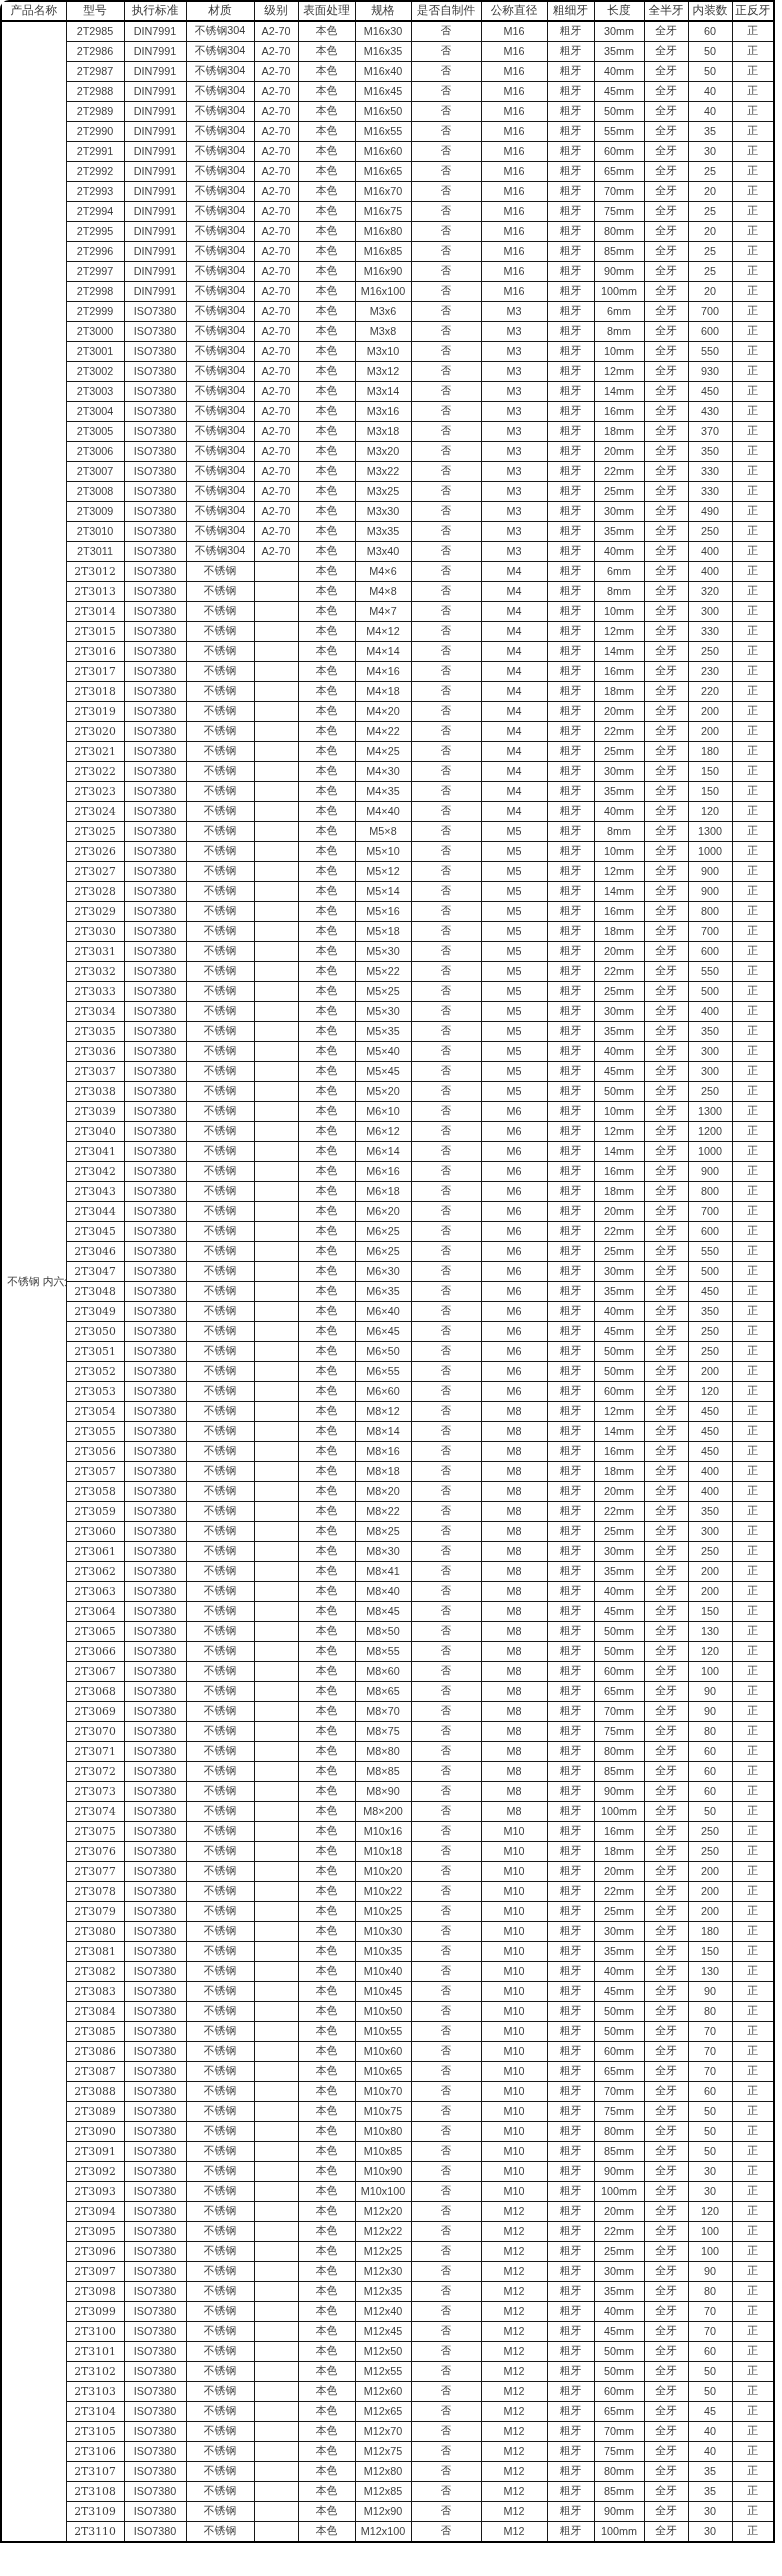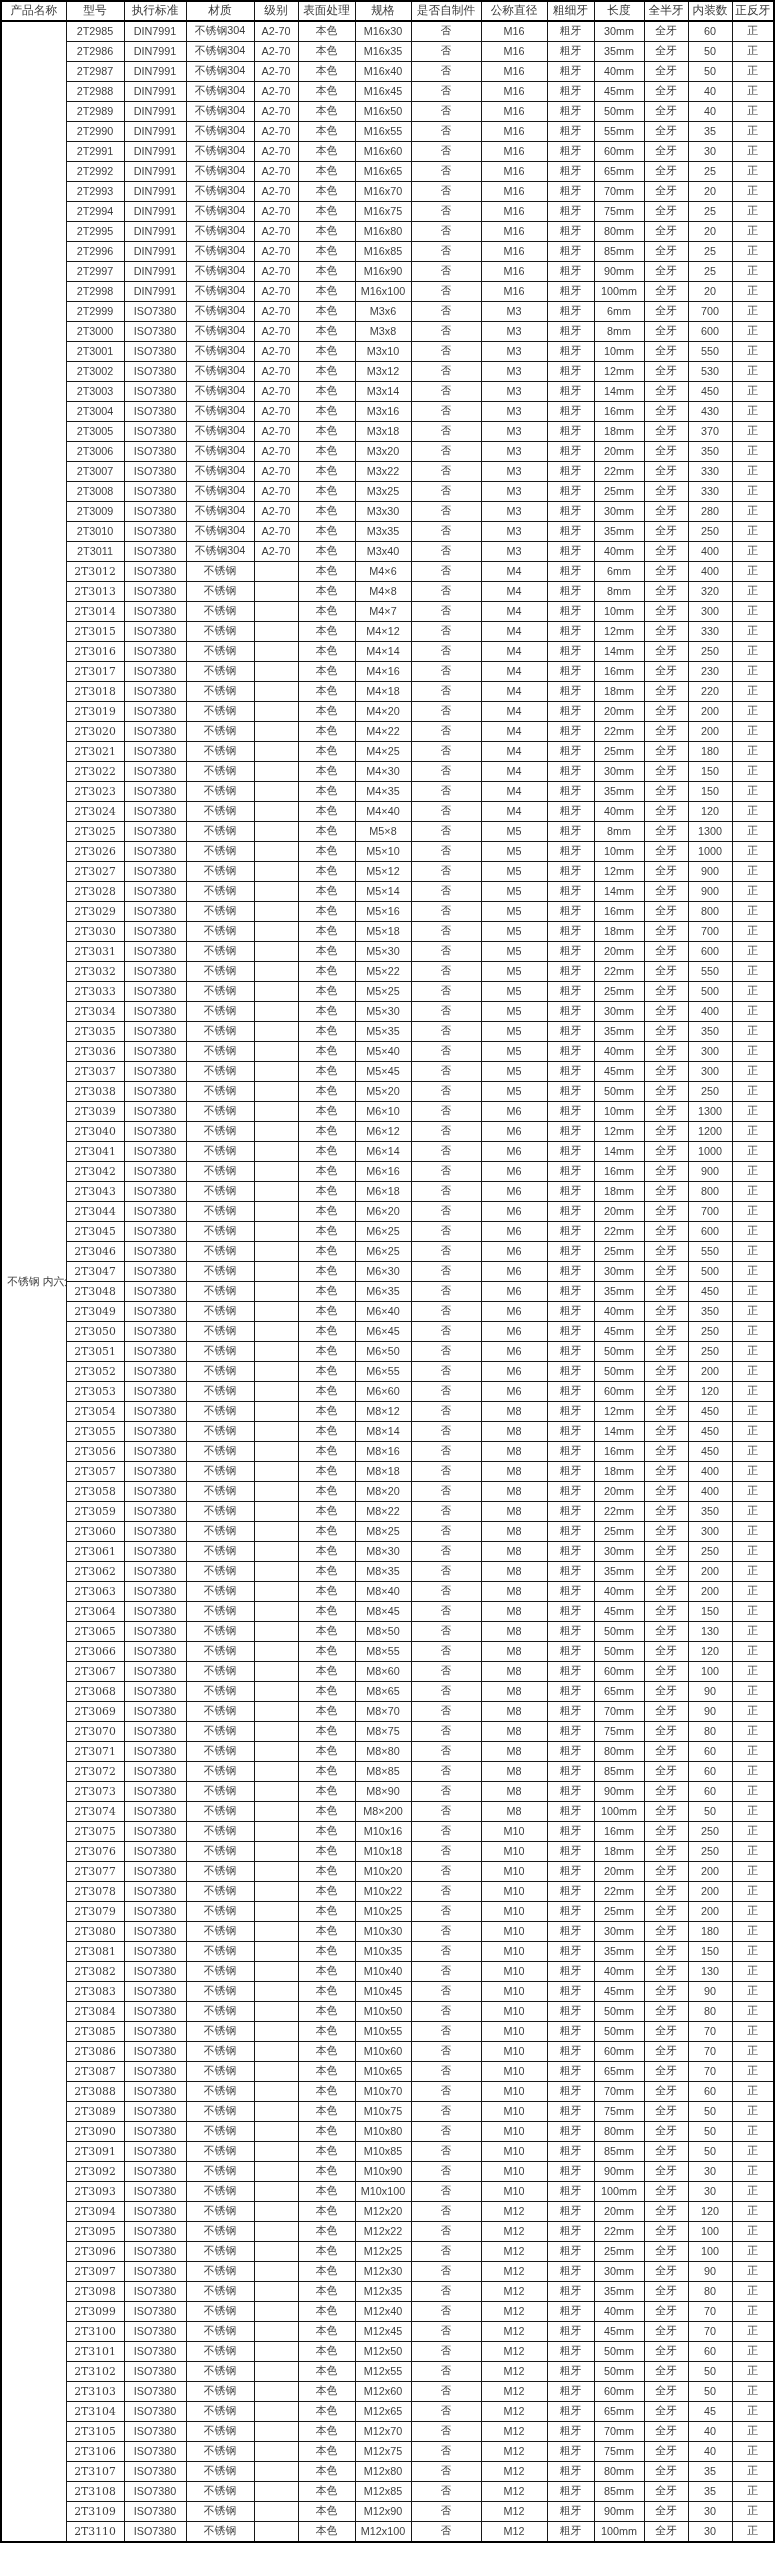--- a/index.html
+++ b/index.html
@@ -1,16 +1,16 @@
 <!DOCTYPE html>
 <html><head>
 <meta charset="utf-8">
 <style>
   html,body { margin:0; padding:0; background:#ffffff; }
-  .page { width:783px; height:2576px; background:#ffffff; overflow:hidden; }
+  .page { width:783px; height:2576px; background:#ffffff; overflow:hidden;border-radius:9px; }
   table.spec {
     border-collapse:collapse; table-layout:fixed; width:771px;
     font-family:"Liberation Sans","DejaVu Sans",sans-serif;
     font-size:10.8px; color:#3d3d3d; background:#ffffff;
     border:2px solid #000000;
   }
   table.spec th, table.spec td {
     border:1px solid #181818; text-align:center; vertical-align:middle;
     padding:0 2px; height:19px; overflow:hidden; white-space:nowrap;
   }
@@ -325,21 +325,21 @@
           <td>ISO7380</td>
           <td>不锈钢304</td>
           <td>A2-70</td>
           <td>本色</td>
           <td>M3x12</td>
           <td>否</td>
           <td>M3</td>
           <td>粗牙</td>
           <td>12mm</td>
           <td>全牙</td>
-          <td>530</td>
+          <td>930</td>
           <td>正</td>
         </tr>
         <tr>
           <td>2T3003</td>
           <td>ISO7380</td>
           <td>不锈钢304</td>
           <td>A2-70</td>
           <td>本色</td>
           <td>M3x14</td>
           <td>否</td>
@@ -430,21 +430,21 @@
           <td>ISO7380</td>
           <td>不锈钢304</td>
           <td>A2-70</td>
           <td>本色</td>
           <td>M3x30</td>
           <td>否</td>
           <td>M3</td>
           <td>粗牙</td>
           <td>30mm</td>
           <td>全牙</td>
-          <td>280</td>
+          <td>490</td>
           <td>正</td>
         </tr>
         <tr>
           <td>2T3010</td>
           <td>ISO7380</td>
           <td>不锈钢304</td>
           <td>A2-70</td>
           <td>本色</td>
           <td>M3x35</td>
           <td>否</td>
@@ -1219,21 +1219,21 @@
           <td>全牙</td>
           <td>250</td>
           <td>正</td>
         </tr>
         <tr>
           <td class="alt-font">2T3062</td>
           <td>ISO7380</td>
           <td>不锈钢</td>
           <td></td>
           <td>本色</td>
-          <td>M8×35</td>
+          <td>M8×41</td>
           <td>否</td>
           <td>M8</td>
           <td>粗牙</td>
           <td>35mm</td>
           <td>全牙</td>
           <td>200</td>
           <td>正</td>
         </tr>
         <tr>
           <td class="alt-font">2T3063</td>

